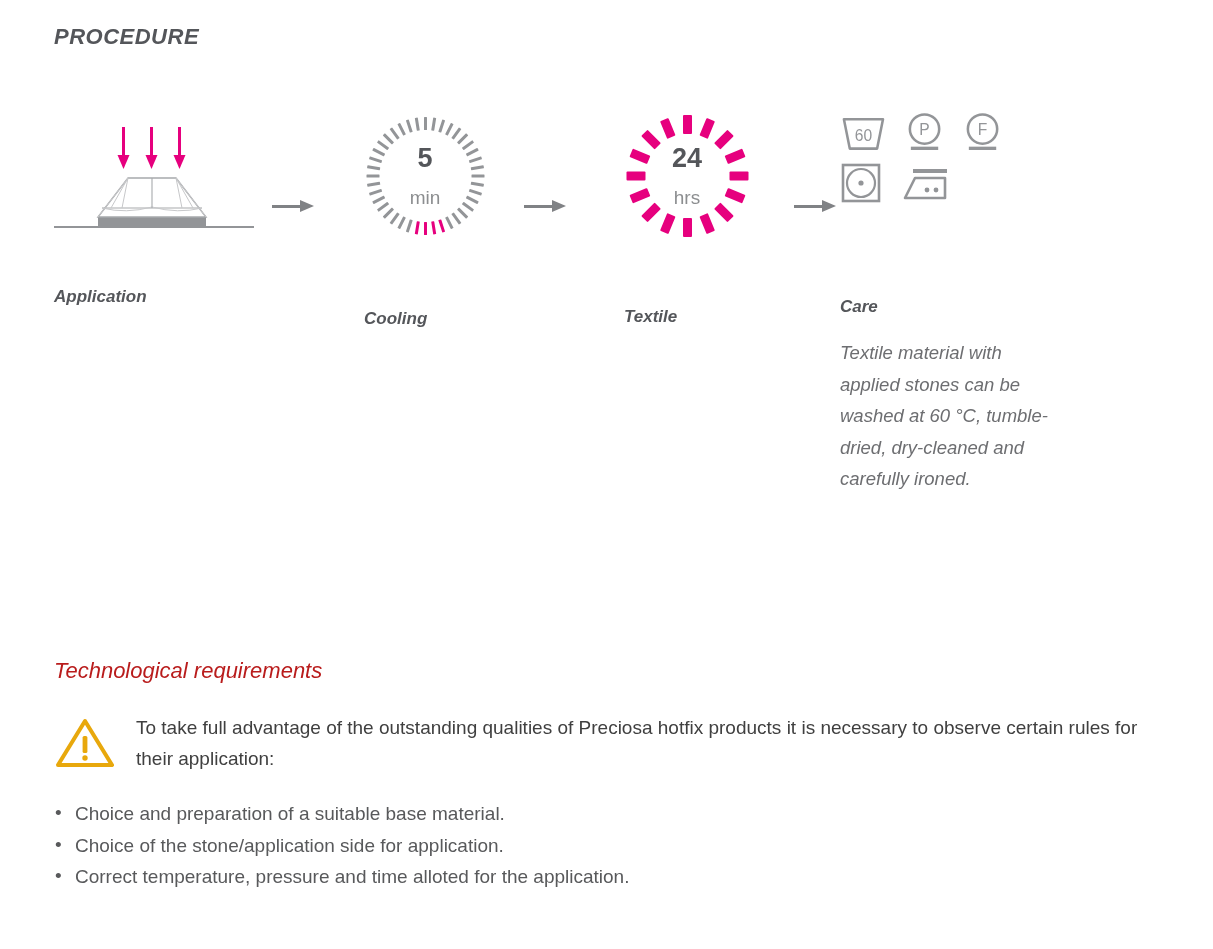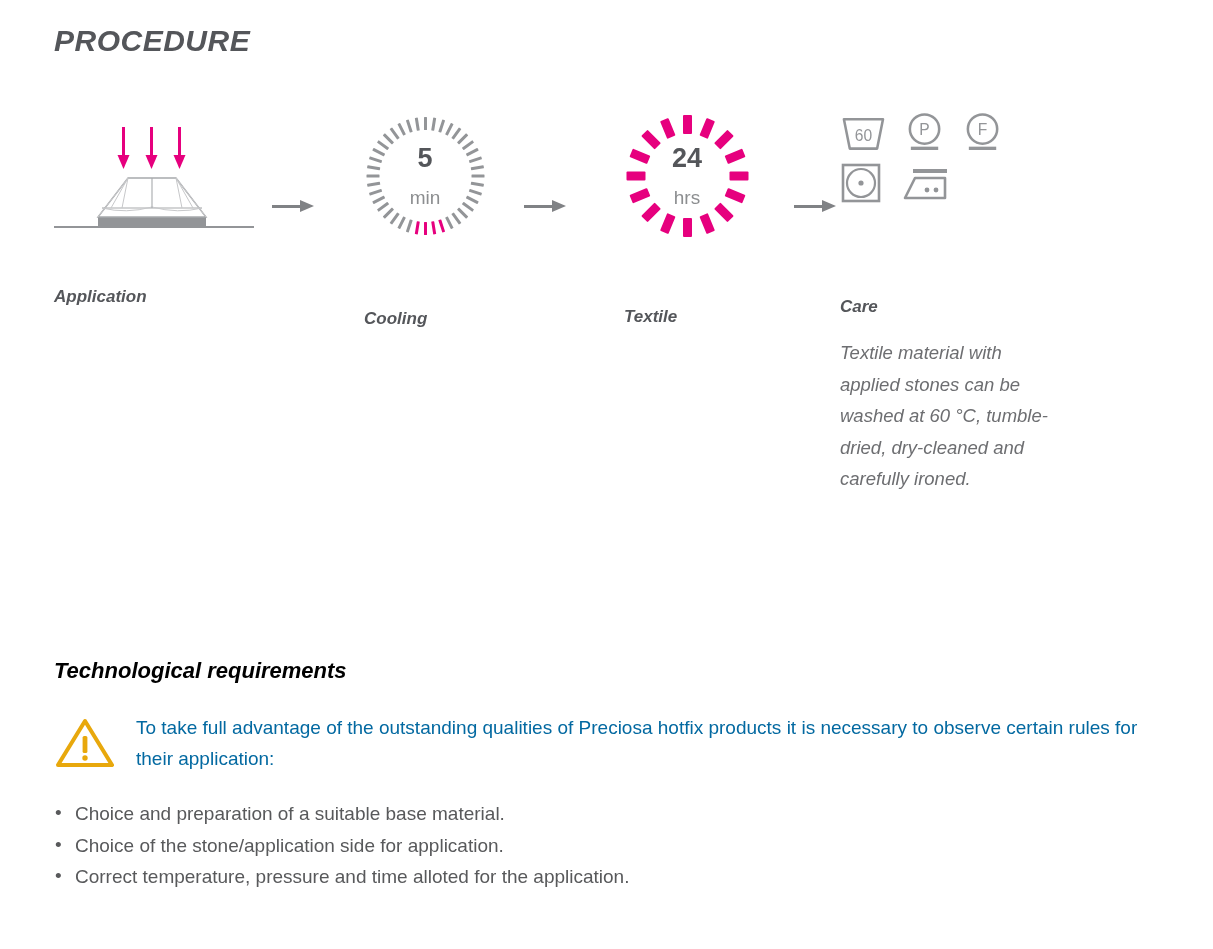--- a/index.html
+++ b/index.html
@@ -14,21 +14,21 @@
     font-family: "Liberation Sans", sans-serif;
     color: #58595b;
     overflow: hidden;
   }
 
   
   .page-title {
     position: absolute;
     left: 54px;
     top: 24px;
-    font-size: 30px;
+    font-size: 22px;
     font-weight: bold;
     font-style: italic;
     letter-spacing: 0.5px;
     color: #54565a;
   }
 
   
   .procedure {
     position: absolute;
     left: 0;
@@ -171,39 +171,39 @@
 
   
   .tech {
     position: absolute;
     left: 54px;
     top: 658px;
     width: 1100px;
   }
   .tech-title {
     font-size: 22px;
-    font-weight: bold;
+    font-weight: normal;
     font-style: italic;
-    color: #000000;
+    color: #b91c1c;
     margin: 0 0 28px 0;
   }
   .notice {
     display: flex;
     align-items: flex-start;
     margin-bottom: 24px;
   }
   .notice-icon {
     width: 66px;
     flex: 0 0 66px;
     padding-top: 4px;
   }
   .notice-text {
     font-size: 19px;
     line-height: 31px;
-    color: #0369a1;
+    color: #404040;
     padding-left: 16px;
   }
   .bullets {
     margin: 0;
     padding: 0;
     list-style: none;
   }
   .bullets li {
     font-size: 19px;
     line-height: 31.5px;

